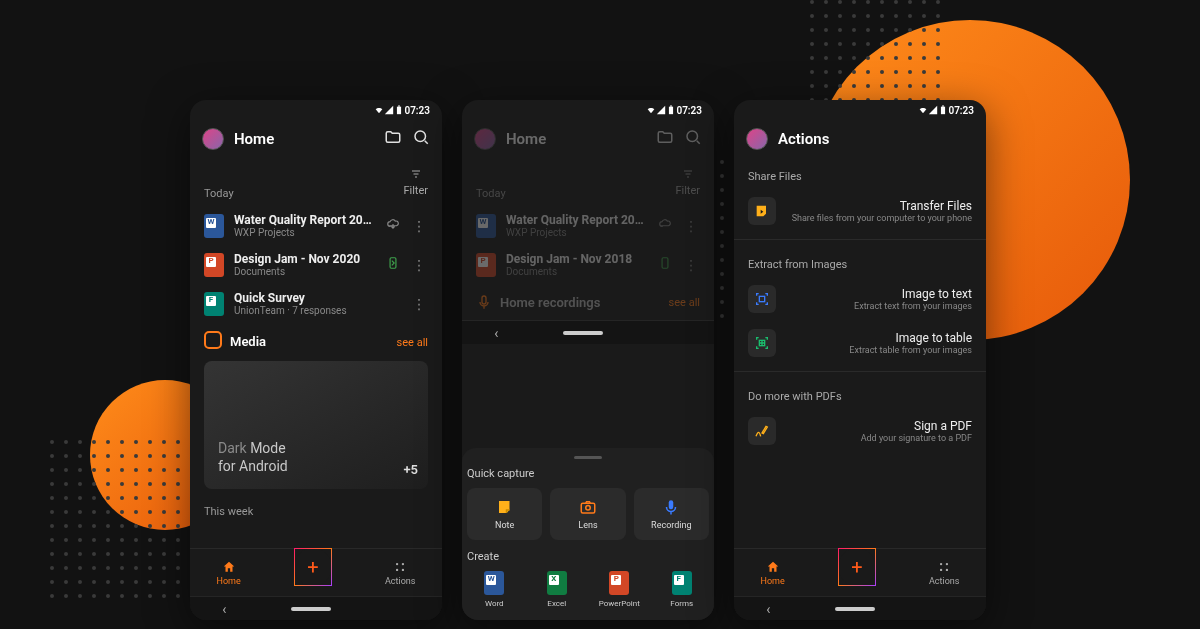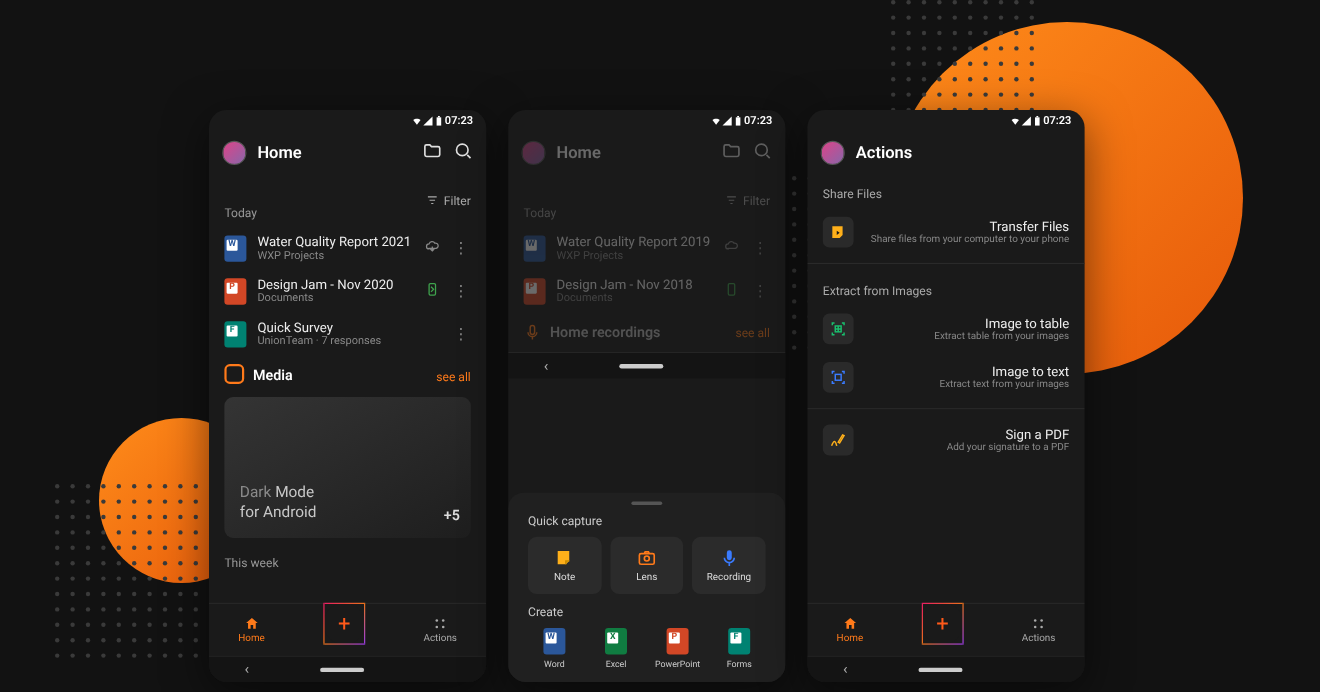--- a/index.html
+++ b/index.html
@@ -20,35 +20,35 @@
 .statusbar svg { width: 10px; height: 10px; }
 
 .header { display: flex; align-items: center; padding: 8px 12px; gap: 10px; }
 .avatar { width: 22px; height: 22px; border-radius: 50%; background: linear-gradient(135deg,#d48,#86a); border: 1px solid #555; }
 .header-title { color: #fff; font-size: 15px; font-weight: 600; flex: 1; }
 .header-icon { color: #e0e0e0; }
 .header-icon svg { width: 18px; height: 18px; }
 
 .section-row { display: flex; align-items: center; justify-content: space-between; padding: 6px 14px; }
 .section-row .label { color: #999; font-size: 11px; margin-top: 23px; }
-.section-row .filter { color: #aaa; font-size: 11px; display: flex; align-items: center; gap: 4px; }
+.section-row .filter { color: #aaa; font-size: 11px; display: flex; align-items: center; gap: 4px; flex-direction: column; }
 
 .file-item { display: flex; align-items: center; gap: 10px; padding: 7px 14px; }
 .file-icon { width: 20px; height: 24px; border-radius: 3px; position: relative; flex-shrink: 0; }
 .file-icon.word { background: #2b579a; }
 .file-icon.ppt { background: #d24726; }
 .file-icon.forms { background: #008272; }
 .file-icon.excel { background: #107c41; }
 .file-icon::before { content: ""; position: absolute; left: 2px; top: 4px; width: 10px; height: 10px; background: #fff; border-radius: 1px; }
 .file-icon::after { content: attr(data-letter); position: absolute; left: 2px; top: 3px; width: 10px; font-size: 8px; font-weight: 700; text-align: center; color: #2b579a; }
 .file-icon.ppt::after { color: #d24726; }
 .file-icon.forms::after { color: #008272; }
 .file-icon.excel::after { color: #107c41; }
 .file-text { flex: 1; min-width: 0; }
-.file-title { color: #eee; font-size: 12px; white-space: nowrap; overflow: hidden; text-overflow: ellipsis; }
+.file-title { color: #eee; font-size: 12px; white-space: nowrap; overflow: hidden; text-overflow: ellipsis; font-weight: bold; }
 .file-sub { color: #888; font-size: 10px; }
 .file-action { color: #888; }
 .file-action.green { color: #3fa34d; }
 .file-action svg { width: 14px; height: 14px; }
 .file-more { color: #888; font-size: 14px; padding: 0 2px; }
 
 .media-row { display: flex; align-items: flex-end; gap: 8px; padding: 8px 14px; }
 .media-icon { width: 18px; height: 18px; border: 2px solid #ff7a1a; border-radius: 5px; }
 .media-title { color: #fff; font-size: 13px; font-weight: 600; flex: 1; }
 .see-all { color: #ff7a1a; font-size: 11px; }
@@ -73,21 +73,21 @@
 .sys-nav .back { color: #aaa; font-size: 14px; }
 
 
 .voice-row { display: flex; align-items: center; gap: 8px; padding: 10px 14px; }
 .voice-title { color: #bbb; font-size: 13px; font-weight: 600; flex: 1; }
 .recording-card { margin: 6px 14px; background: #242424; border-radius: 8px; padding: 10px; }
 .recording-title { color: #ccc; font-size: 11px; font-weight: 600; }
 .recording-sub { color: #777; font-size: 9px; margin: 2px 0 6px; }
 .recording-body { color: #8a8a8a; font-size: 9px; line-height: 1.4; }
 
-.sheet { position: absolute; left: 0; right: 0; bottom: 0; background: #202020; border-radius: 14px 14px 0 0; padding: 8px 18px 12px; }
+.sheet { position: absolute; left: 0; right: 0; bottom: 0; background: #202020; border-radius: 14px 14px 0 0; padding: 8px 5px 12px; }
 .sheet .grab { width: 28px; height: 3px; background: #555; border-radius: 2px; margin: 0 auto 8px; }
 .sheet-label { color: #ccc; font-size: 11px; margin-bottom: 8px; }
 .qc-row { display: flex; gap: 8px; }
 .qc-tile { flex: 1; background: #2b2b2b; border-radius: 8px; display: flex; flex-direction: column; align-items: center; padding: 10px 4px; gap: 4px; }
 .qc-tile .icon { width: 18px; height: 18px; }
 .qc-tile .lbl { color: #ddd; font-size: 9px; }
 .create-row { display: flex; gap: 8px; margin-top: 8px; }
 .create-tile { flex: 1; display: flex; flex-direction: column; align-items: center; gap: 4px; }
 .create-tile .lbl { color: #ccc; font-size: 8px; }
 
@@ -729,45 +729,46 @@
     <div class="action-text">
       <div class="action-title">Transfer Files</div>
       <div class="action-sub">Share files from your computer to your phone</div>
     </div>
   </div>
   <div class="divider"></div>
 
   <div class="action-section">Extract from Images</div>
   <div class="action-item">
     <div class="action-icon">
+          <svg width="16" height="16" viewBox="0 0 24 24" fill="none" stroke="#3a7bff" stroke-width="2">
+            <path d="M4 7V4h3M20 7V4h-3M4 17v3h3M20 17v3h-3"></path>
+            <rect x="8" y="8" width="8" height="8"></rect>
+          </svg>
+        </div>
+    <div class="action-text">
+      <div class="action-title">Image to text</div>
+      <div class="action-sub">Extract text from your images</div>
+    </div>
+  </div>
+  <div class="action-item">
+    <div class="action-icon">
           <svg width="16" height="16" viewBox="0 0 24 24" fill="none" stroke="#1abf6e" stroke-width="2">
             <path d="M4 7V4h3M20 7V4h-3M4 17v3h3M20 17v3h-3"></path>
             <rect x="8" y="8" width="8" height="8"></rect>
             <path d="M8 12h8M12 8v8"></path>
           </svg>
         </div>
     <div class="action-text">
       <div class="action-title">Image to table</div>
       <div class="action-sub">Extract table from your images</div>
     </div>
   </div>
-  <div class="action-item">
-    <div class="action-icon">
-          <svg width="16" height="16" viewBox="0 0 24 24" fill="none" stroke="#3a7bff" stroke-width="2">
-            <path d="M4 7V4h3M20 7V4h-3M4 17v3h3M20 17v3h-3"></path>
-            <rect x="8" y="8" width="8" height="8"></rect>
-          </svg>
-        </div>
-    <div class="action-text">
-      <div class="action-title">Image to text</div>
-      <div class="action-sub">Extract text from your images</div>
-    </div>
-  </div>
   <div class="divider"></div>
 
+  <div class="action-section">Do more with PDFs</div>
   <div class="action-item">
     <div class="action-icon">
           <svg width="16" height="16" viewBox="0 0 24 24" fill="none" stroke="#ffb01a" stroke-width="2">
             <path d="M3 20c3-8 5-8 7 0M14 16l6-10-2-1-6 10 2 1z"></path>
           </svg>
         </div>
     <div class="action-text">
       <div class="action-title">Sign a PDF</div>
       <div class="action-sub">Add your signature to a PDF</div>
     </div>

